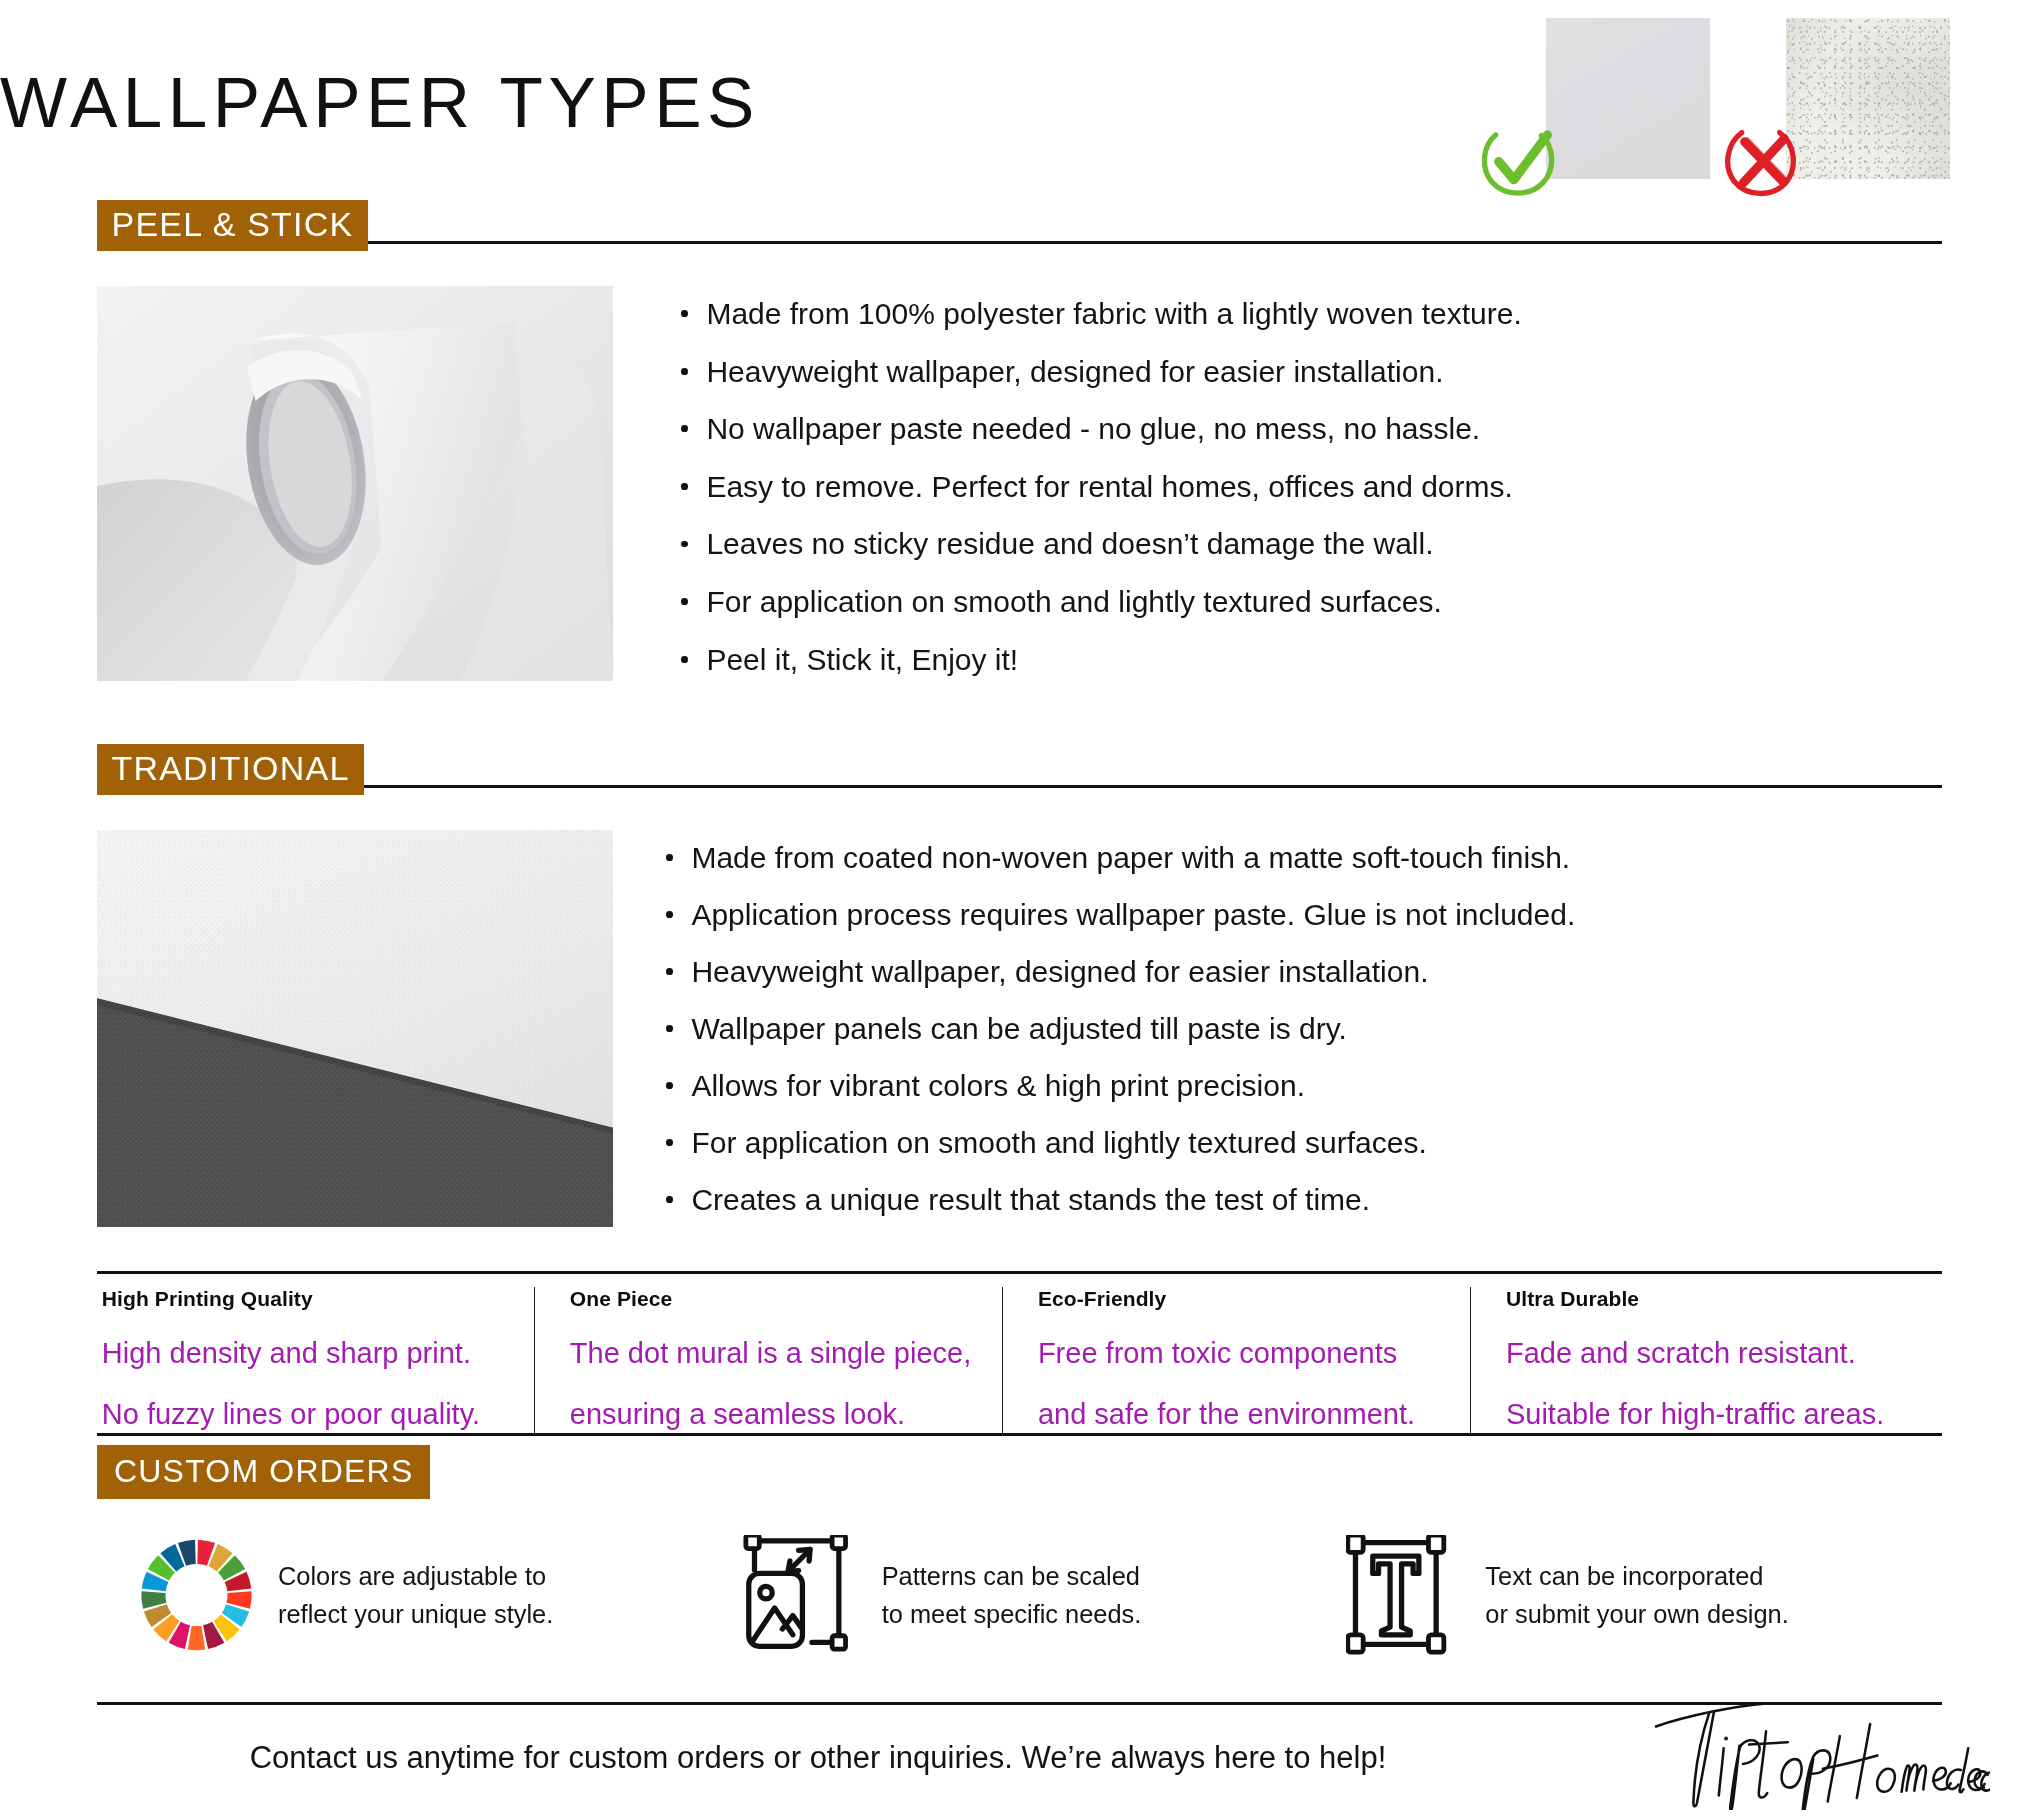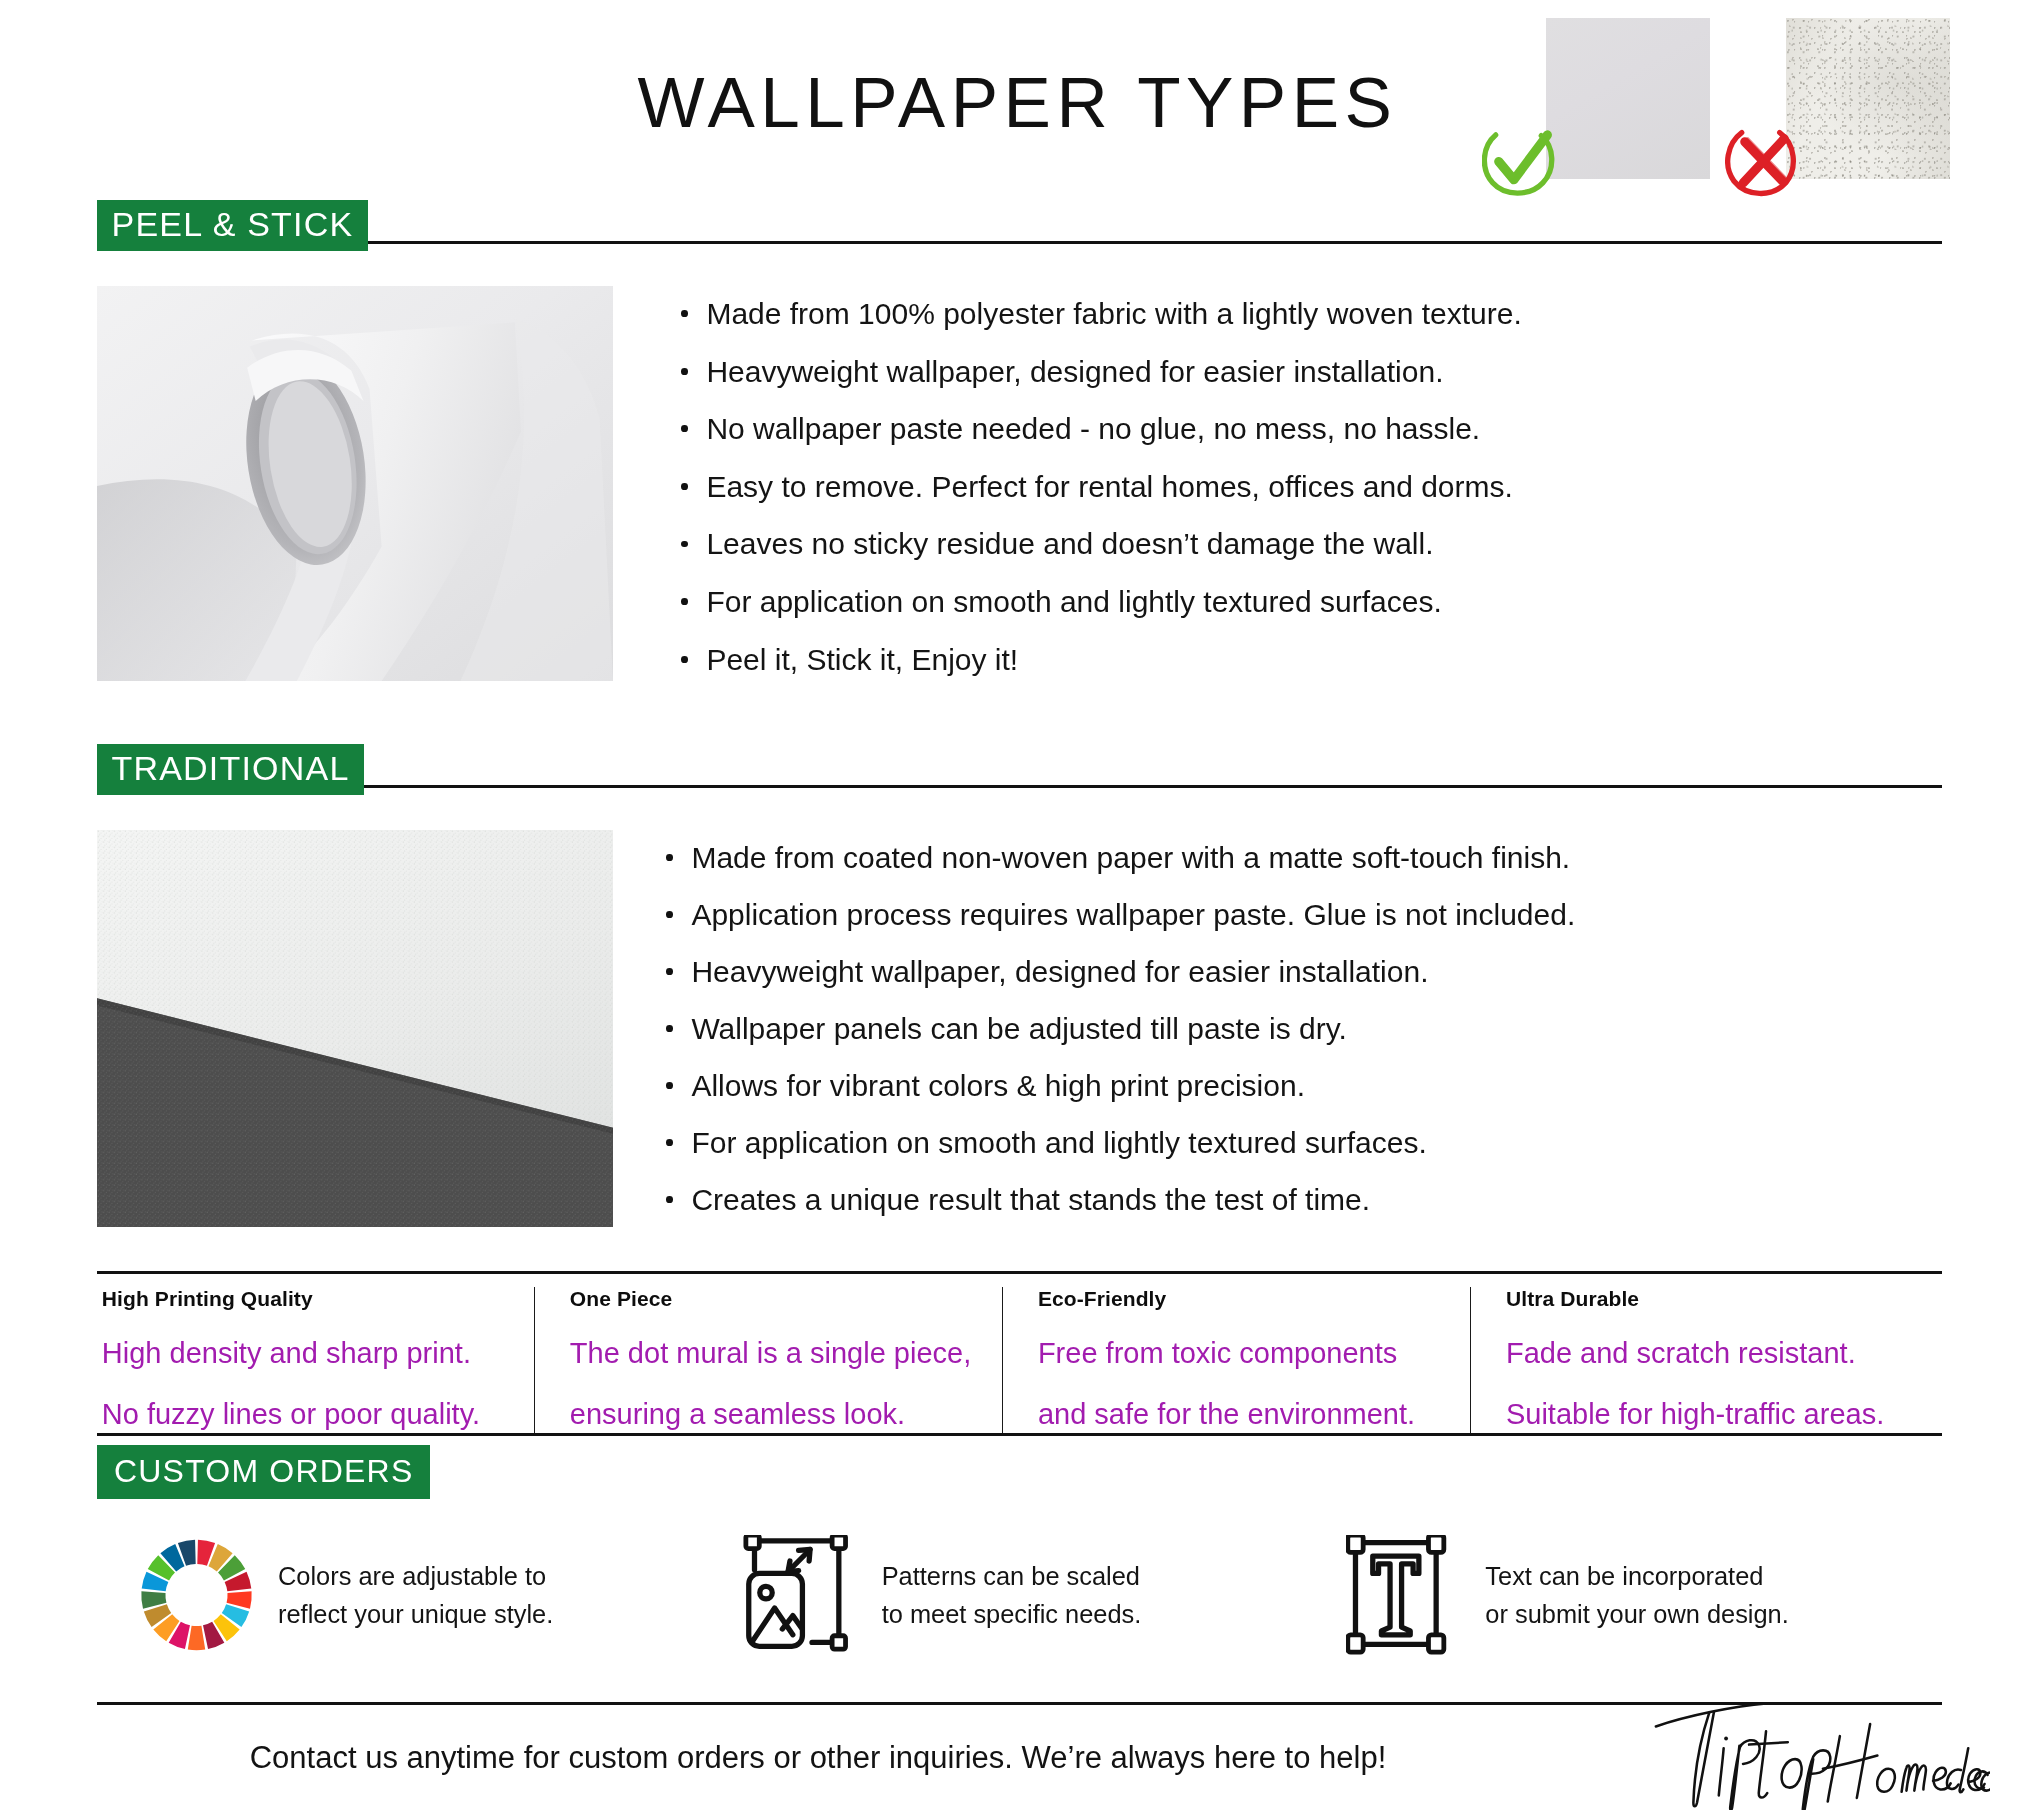--- a/index.html
+++ b/index.html
@@ -10,21 +10,20 @@
     font-family:"Liberation Sans", sans-serif;
     color:#111111;
     position:relative;
     overflow:hidden;
   }
   .page{position:absolute;inset:0;}
 
   
   .title{
     position:absolute;left:0;top:67px;width:2035px;
-    text-align:center;
     font-size:71px;
     letter-spacing:5.5px;
     font-weight:300;
     line-height:1;
     color:#111;
     white-space:nowrap;
   }
 
   
   .swatch-wrap{position:absolute;top:0;}
@@ -67,21 +66,21 @@
   }
   .mark{
     position:absolute;
     width:76px;height:76px;
   }
 
   
   .section-head{position:absolute;left:97px;}
   .tag{
     display:inline-block;
-    background:#15803d;
+    background:#a16207;
     color:#fff;
     font-size:34px;
     font-weight:400;
     letter-spacing:1.2px;
     padding:7.3px 14.5px 9.7px 14.5px;
     line-height:1;
     position:relative;
     z-index:2;
   }
   .rule{

